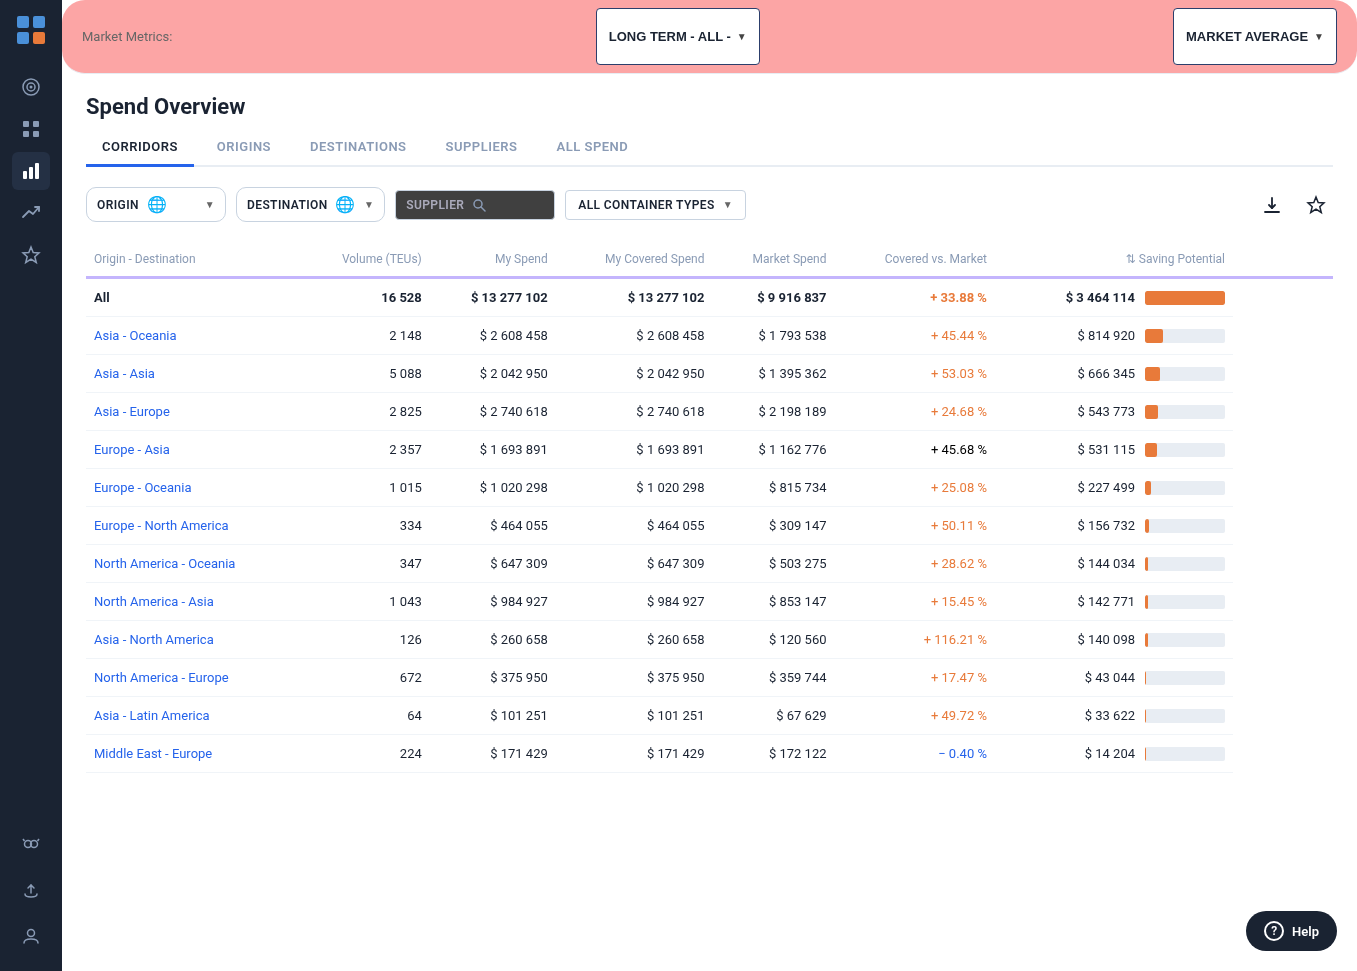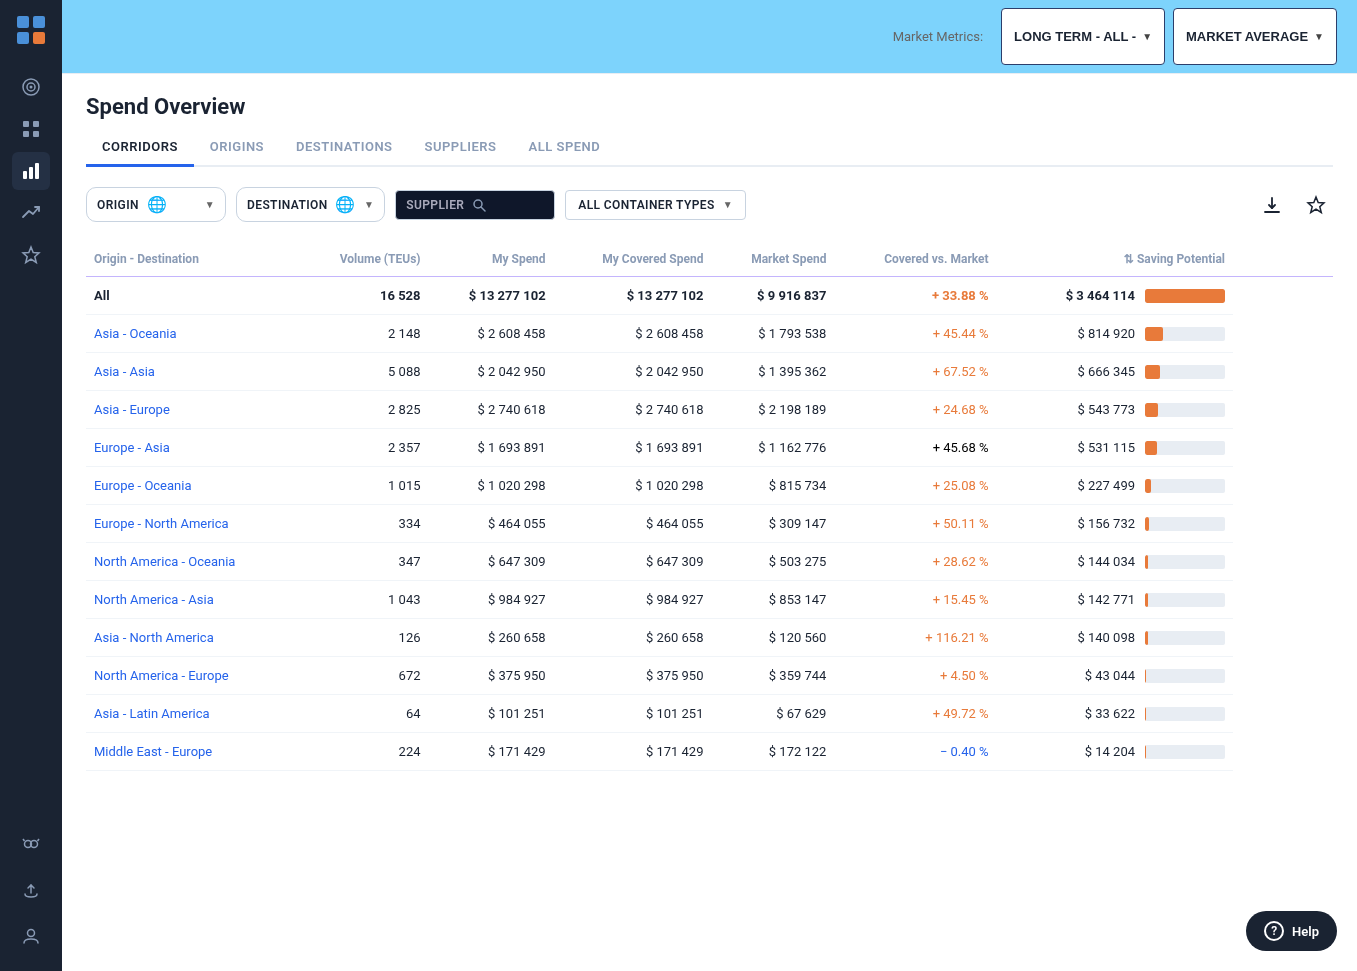--- a/index.html
+++ b/index.html
@@ -51,25 +51,26 @@
       display: flex;
       flex-direction: column;
       overflow: hidden;
       height: 971px;
     }
 
     
     .header-bar {
       display: flex;
       align-items: center;
-      justify-content: flex-end;
+      justify-content: space-between;
       padding: 8px 20px;
       border-bottom: 1px solid #e8edf3;
-      background: #7dd3fc;
+      background: #fca5a5;
       min-height: 48px;
+      border-radius: 23px;
     }
     .market-metrics-label {
       font-size: 13px;
       color: #666;
       margin-right: 10px;
     }
     .metric-btn {
       border: 1.5px solid #2c3e6b;
       background: #fff;
       color: #1a2332;
@@ -97,21 +98,21 @@
       font-weight: 700;
       color: #1a2332;
       margin-bottom: 10px;
     }
 
     
     .tabs {
       display: flex;
       border-bottom: 2px solid #e8edf3;
       margin-bottom: 20px;
-      gap: 0;
+      gap: 7px;
     }
     .tab {
       padding: 10px 16px;
       font-size: 13px;
       font-weight: 600;
       color: #8a9bb5;
       cursor: pointer;
       border-bottom: 3px solid transparent;
       margin-bottom: -2px;
       letter-spacing: 0.5px;
@@ -147,21 +148,21 @@
     .filter-select .globe-icon { font-size: 16px; color: #8a9bb5; }
     .filter-select .chevron { font-size: 10px; color: #666; margin-left: auto; }
     .filter-search {
       display: flex;
       align-items: center;
       border: 1.5px solid #c8d3e0;
       border-radius: 4px;
       padding: 7px 10px;
       font-size: 12px;
       color: #8a9bb5;
-      background: #0f172a;
+      background: #404040;
       gap: 8px;
       min-width: 160px;
     }
     .filter-container {
       display: flex;
       align-items: center;
       border: 1.5px solid #c8d3e0;
       border-radius: 4px;
       padding: 7px 12px;
       font-size: 12px;
@@ -191,24 +192,24 @@
 
     
     .data-table {
       width: 100%;
       border-collapse: collapse;
       font-size: 13px;
     }
     .data-table th {
       text-align: left;
       color: #8a9bb5;
-      font-weight: 700;
+      font-weight: 400;
       font-size: 12px;
       padding: 6px 8px 10px;
-      border-bottom: 1px solid #c4b5fd;
+      border-bottom: 3px solid #c4b5fd;
       white-space: nowrap;
     }
     .data-table th.num { text-align: right; }
     .data-table td {
       padding: 11px 8px;
       border-bottom: 1px solid #f0f4f8;
       color: #1a2332;
       font-size: 13px;
     }
     .data-table td.num { text-align: right; }
@@ -448,21 +449,21 @@
           </div>
         </div>
       </td>
     </tr>
           <tr>
       <td class=" link">Asia - Asia</td>
       <td class="num">5 088</td>
       <td class="num">$ 2 042 950</td>
       <td class="num">$ 2 042 950</td>
       <td class="num">$ 1 395 362</td>
-      <td class="num" style="color:#e87a3a;">+ 67.52 %</td>
+      <td class="num" style="color:#e87a3a;">+ 53.03 %</td>
       <td class="num" colspan="1">
         <div class="saving-cell">
           <span>$ 666 345</span>
           <div class="bar-container">
             <div class="bar-fill" style="width:19%"></div>
           </div>
         </div>
       </td>
     </tr>
           <tr>
@@ -576,21 +577,21 @@
           </div>
         </div>
       </td>
     </tr>
           <tr>
       <td class=" link">North America - Europe</td>
       <td class="num">672</td>
       <td class="num">$ 375 950</td>
       <td class="num">$ 375 950</td>
       <td class="num">$ 359 744</td>
-      <td class="num" style="color:#e87a3a;">+ 4.50 %</td>
+      <td class="num" style="color:#e87a3a;">+ 17.47 %</td>
       <td class="num" colspan="1">
         <div class="saving-cell">
           <span>$ 43 044</span>
           <div class="bar-container">
             <div class="bar-fill" style="width:1%"></div>
           </div>
         </div>
       </td>
     </tr>
           <tr>

